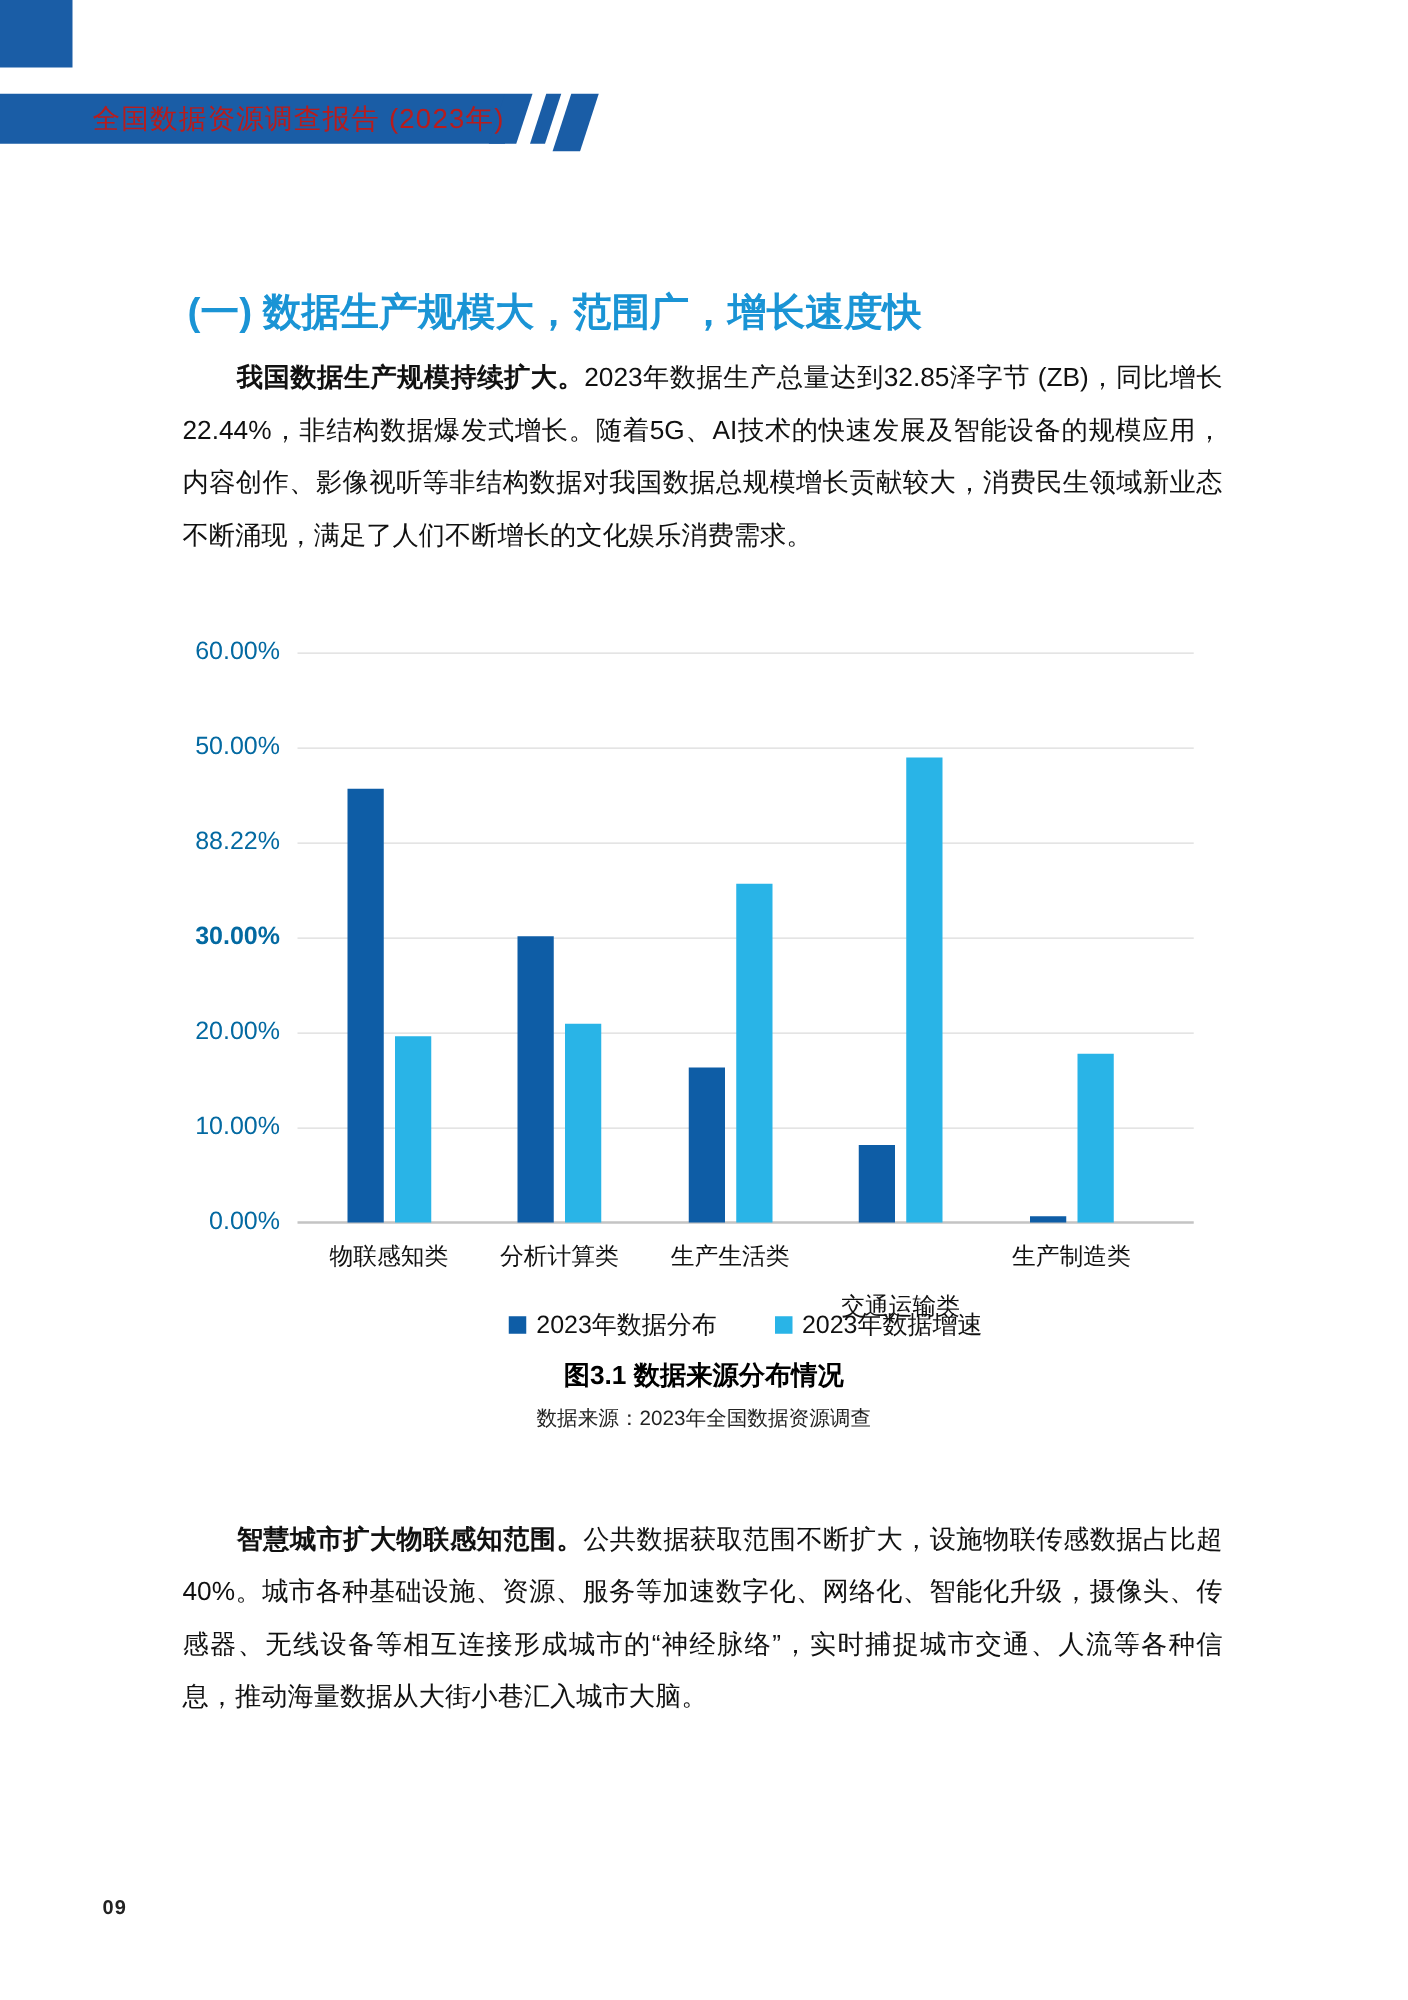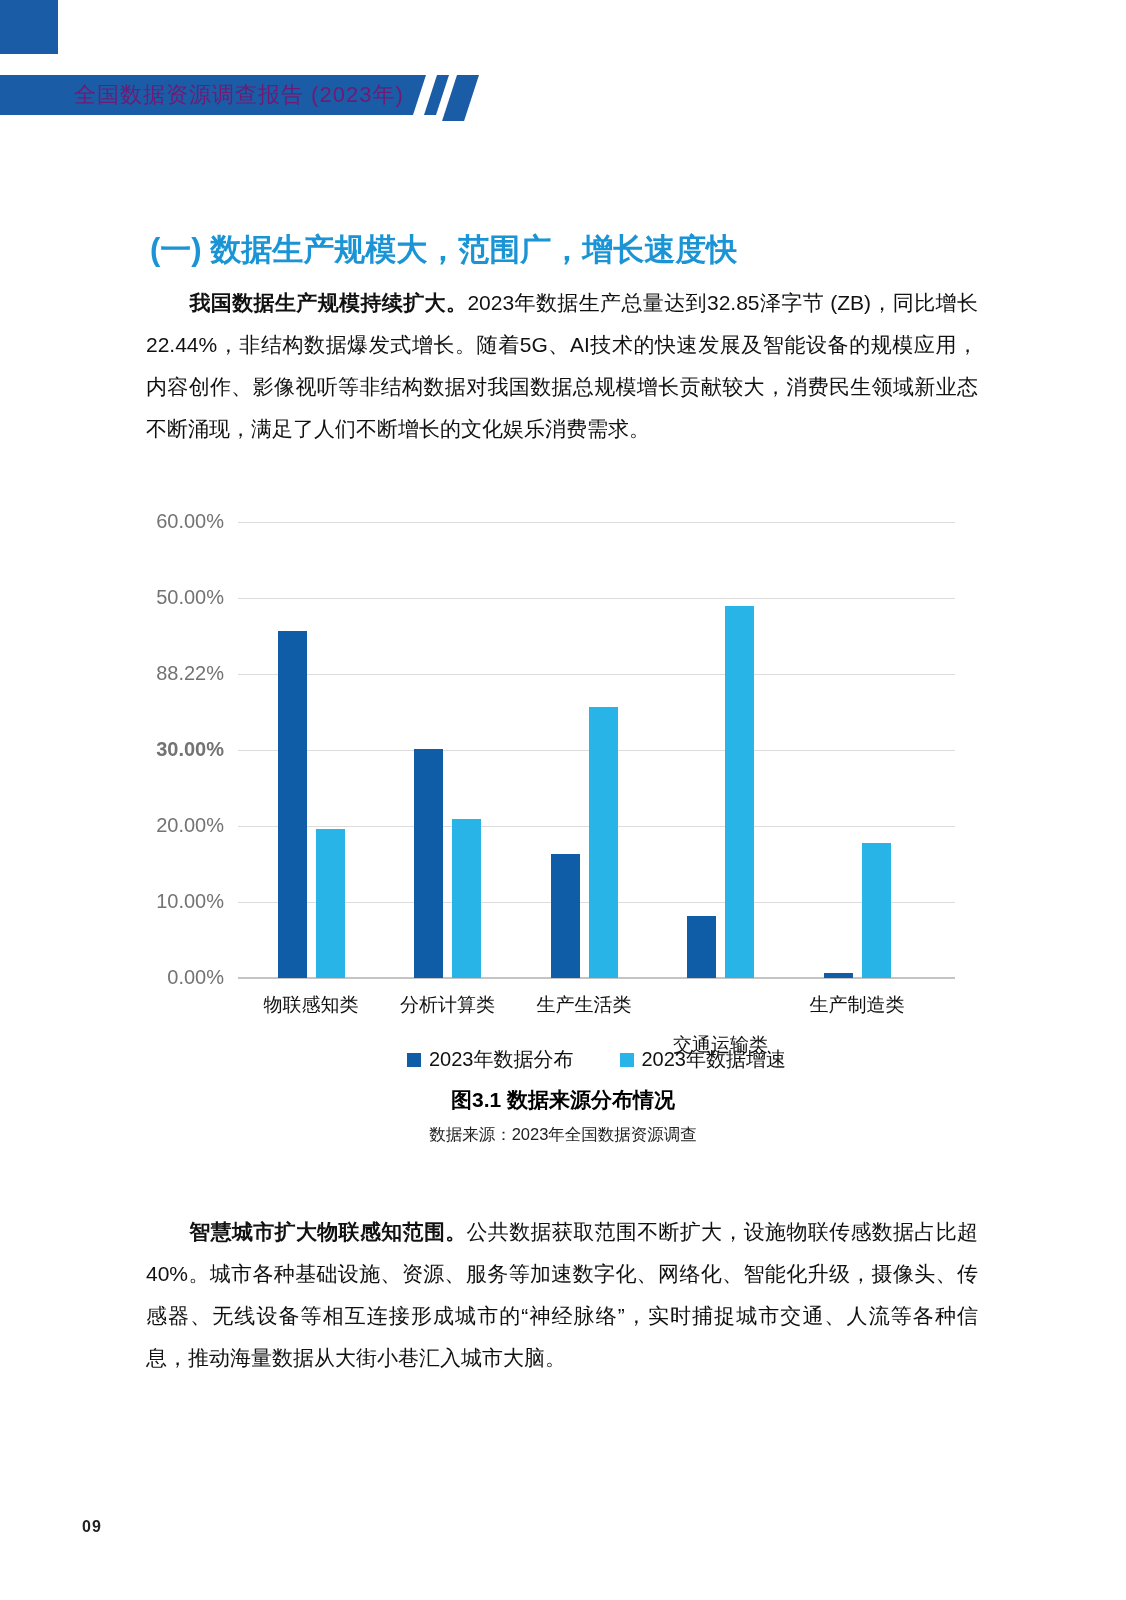--- a/index.html
+++ b/index.html
@@ -12,37 +12,37 @@
   .corner { position:absolute; left:0; top:0; width:58px; height:54px; }
   
   .banner-main { position:absolute; left:0; top:75px; width:404px; height:40px; }
   .banner-end  { position:absolute; left:404px; top:75px; width:22px; height:40px;
                  transform:skewX(-18deg); transform-origin:top left; }
   .banner-stripe1 { position:absolute; left:437px; top:75px; width:12px; height:40px;
                  transform:skewX(-18deg); transform-origin:top left; }
   .banner-stripe2 { position:absolute; left:457px; top:75px; width:22px; height:46px;
                  transform:skewX(-18deg); transform-origin:top left; }
   .banner-title { position:absolute; left:74px; top:75px; height:40px; line-height:40px;
-                 color:#701a75; font-size:22px; font-weight:500; letter-spacing:1px; }
+                 color:#b91c1c; font-size:22px; font-weight:500; letter-spacing:1px; }
   
   .heading { position:absolute; left:150px; top:204px; width:840px;
              font-size:31px; font-weight:bold; line-height:44px;margin-top:24px; }
   
   .para { position:absolute; left:146px; width:832px; font-size:21px; line-height:42px;
           color:#111; text-align:justify; }
   .para .lead { font-weight:bold; }
   .para .indent { display:inline-block; width:43px; }
   #para1 { top:282px; }
   #para2 { top:1211px; }
   
   #chart { position:absolute; left:238px; top:522px; width:717px; height:456px; }
   .gridline { position:absolute; left:0; width:717px; height:1px; background:#dcdcdc; }
   .baseline { position:absolute; left:0; bottom:-1px; width:717px; height:2px; background:#c4c4c4; }
   .ytick { position:absolute; left:-124px; width:110px; text-align:right;
-           font-size:20px; color:#737373; }
+           font-size:20px; color:#0369a1; }
   .bar { position:absolute; bottom:0; width:29px; }
   .xlabel { position:absolute; top:470px; width:150px; text-align:center;
             font-size:19px; color:#111; font-weight:500; }
   .legend { position:absolute; left:0; top:524px; width:717px; display:flex;
             justify-content:center; gap:46px; align-items:center; }
   .legend-item { display:flex; align-items:center; gap:8px; }
   .legend-swatch { width:14px; height:14px; display:inline-block; }
   .legend-label { font-size:20px; color:#111; }
   
   .fig-caption { position:absolute; left:0; top:1086px; width:1126px; text-align:center;

